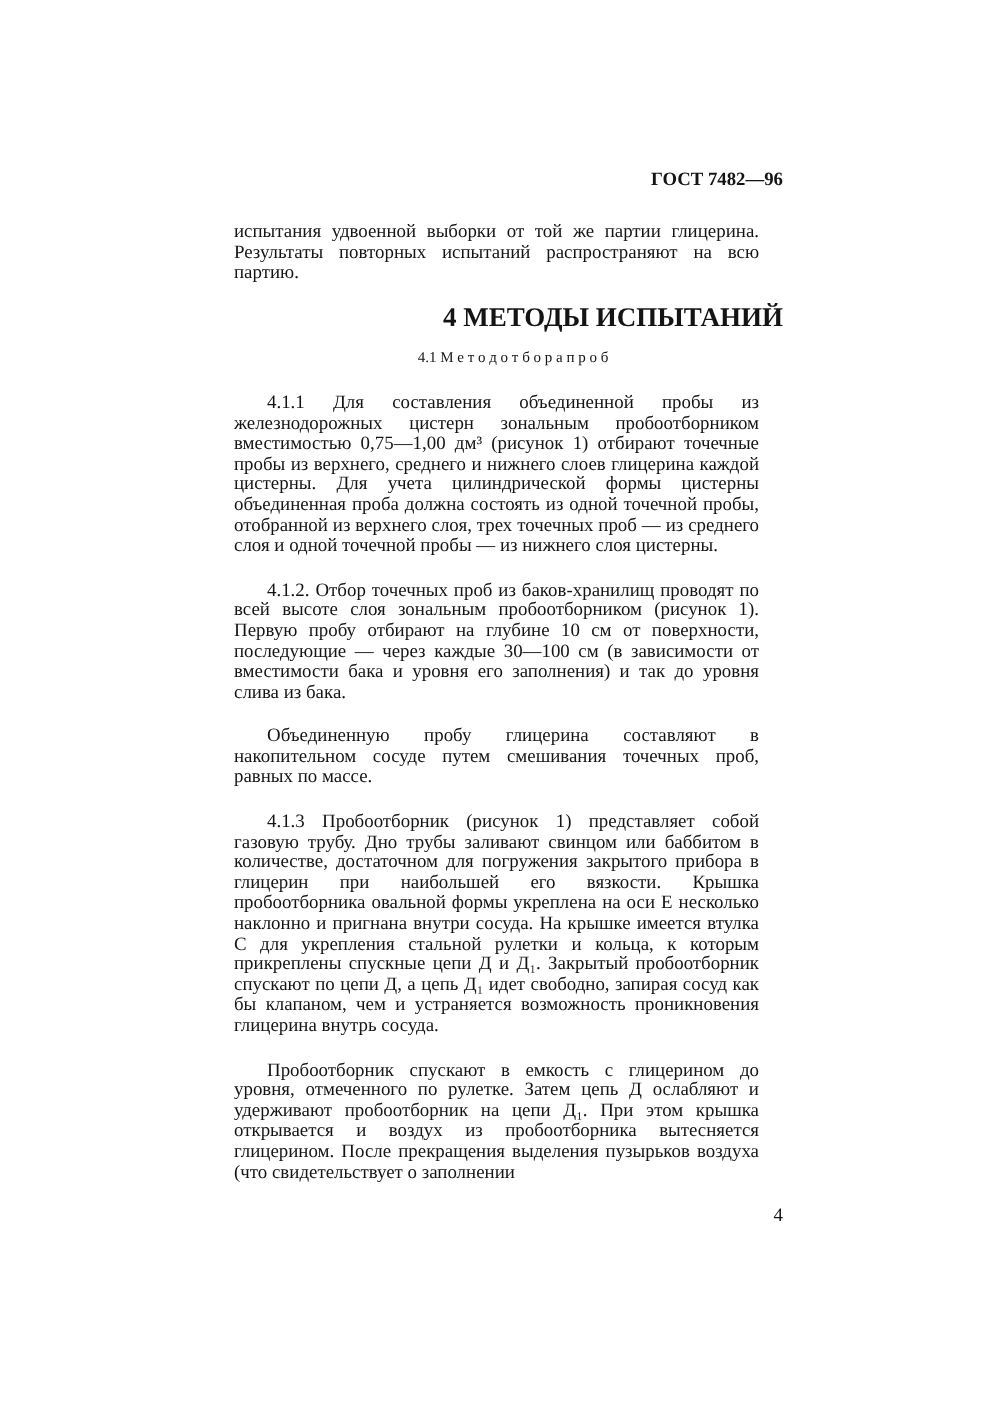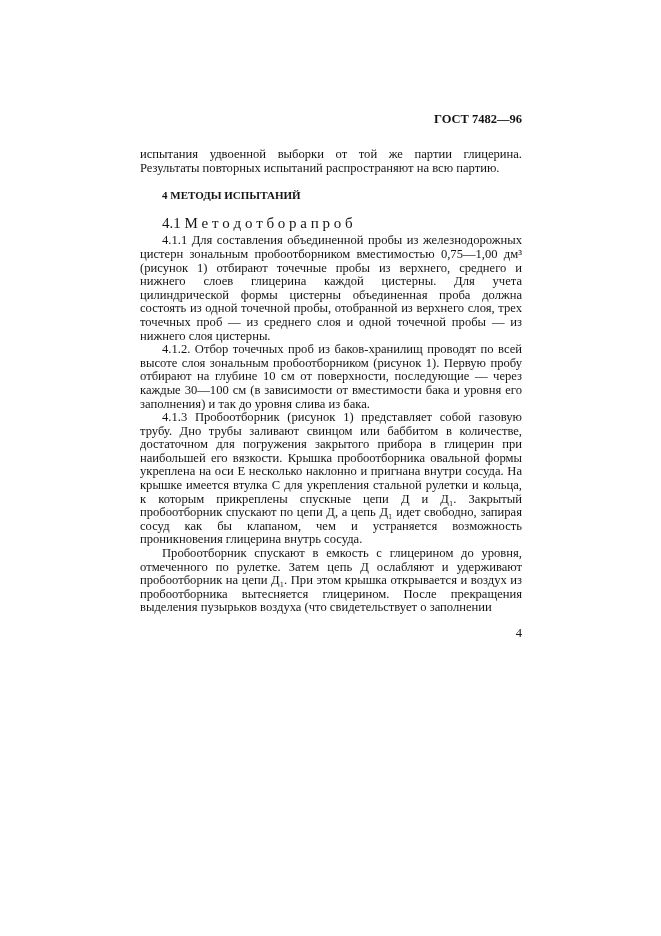--- a/index.html
+++ b/index.html
@@ -25,39 +25,39 @@
     width: 382px;
   }
   .doc-header {
     text-align: right;
     font-weight: bold;
     font-size: 12.5px;
     line-height: 14px;
     margin-bottom: 22px;
   }
   p {
-    margin: 0;
+    margin: 16px;
     font-size: 12.6px;
     line-height: 13.6px;
     text-align: justify;
     text-indent: 22px;
   }
   p.no-indent { text-indent: 0; }
   .h-section {
     font-weight: bold;
-    font-size: 11px;
+    font-size: 18px;
     line-height: 13.6px;
-    text-align: left;
+    text-align: right;
     text-indent: 22px;
     margin: 14px 0 14px 0;
   }
   .h-sub {
-    font-size: 15px;
+    font-size: 10px;
     line-height: 13.6px;
-    text-align: left;
+    text-align: center;
     text-indent: 22px;
     margin: 0 0 4px 0;
   }
   .page-num {
     font-size: 12.6px;
     line-height: 13.6px;
     text-align: right;
     margin-top: 12px;
   }
 </style>
@@ -69,19 +69,20 @@
 
     <div class="doc-header">ГОСТ 7482—96</div>
 
     <p class="no-indent">испытания удвоенной выборки от той же партии глицерина. Результаты повторных испытаний распространяют на всю партию.</p>
 
     <div class="h-section">4 МЕТОДЫ ИСПЫТАНИЙ</div>
     <div class="h-sub">4.1 М е т о д   о т б о р а   п р о б</div>
 
     <p>4.1.1 Для составления объединенной пробы из железнодорожных цистерн зональным пробоотборником вместимостью 0,75—1,00 дм³ (рисунок 1) отбирают точечные пробы из верхнего, среднего и нижнего слоев глицерина каждой цистерны. Для учета цилиндрической формы цистерны объединенная проба должна состоять из одной точечной пробы, отобранной из верхнего слоя, трех точечных проб — из среднего слоя и одной точечной пробы — из нижнего слоя цистерны.</p>
     <p>4.1.2. Отбор точечных проб из баков-хранилищ проводят по всей высоте слоя зональным пробоотборником (рисунок 1). Первую пробу отбирают на глубине 10 см от поверхности, последующие — через каждые 30—100 см (в зависимости от вместимости бака и уровня его заполнения) и так до уровня слива из бака.</p>
+    <p>Объединенную пробу глицерина составляют в накопительном сосуде путем смешивания точечных проб, равных по массе.</p>
     <p>4.1.3 Пробоотборник (рисунок 1) представляет собой газовую трубу. Дно трубы заливают свинцом или баббитом в количестве, достаточном для погружения закрытого прибора в глицерин при наибольшей его вязкости. Крышка пробоотборника овальной формы укреплена на оси Е несколько наклонно и пригнана внутри сосуда. На крышке имеется втулка С для укрепления стальной рулетки и кольца, к которым прикреплены спускные цепи Д и Д₁. Закрытый пробоотборник спускают по цепи Д, а цепь Д₁ идет свободно, запирая сосуд как бы клапаном, чем и устраняется возможность проникновения глицерина внутрь сосуда.</p>
     <p>Пробоотборник спускают в емкость с глицерином до уровня, отмеченного по рулетке. Затем цепь Д ослабляют и удерживают пробоотборник на цепи Д₁. При этом крышка открывается и воздух из пробоотборника вытесняется глицерином. После прекращения выделения пузырьков воздуха (что свидетельствует о заполнении</p>
 
     <div class="page-num">4</div>
 
   </div>
 </div>
 
 </body></html>

